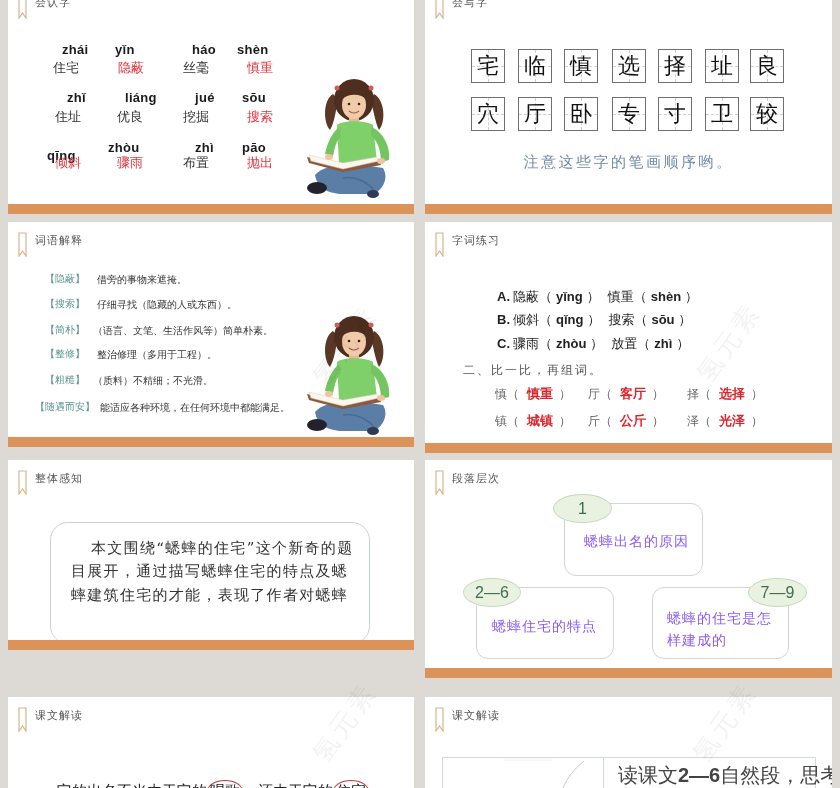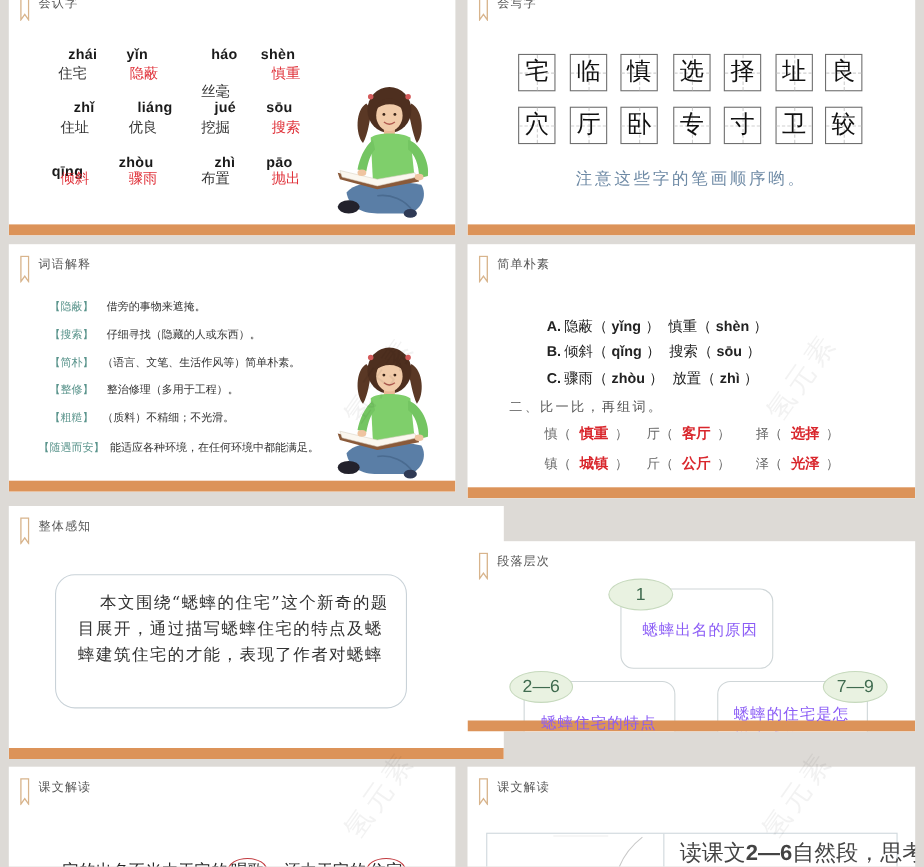--- a/index.html
+++ b/index.html
@@ -17,21 +17,21 @@
   .girl { position:absolute; width:90px; height:122px; }
 
   
   .gbox { position:absolute; width:34px; height:34px; box-sizing:border-box; border:1.5px solid #6f6f6f; background:#fff; }
   .gbox::before { content:""; position:absolute; left:0; right:0; top:50%; border-top:1px dashed #cfcfcf; }
   .gbox::after { content:""; position:absolute; top:0; bottom:0; left:50%; border-left:1px dashed #cfcfcf; }
   .gbox span { position:relative; z-index:1; display:block; text-align:center; font-size:22px; line-height:31px; color:#111; font-family:"DejaVu Serif", serif; }
   .note { position:absolute; left:0; right:0; top:169px; text-align:center; font-size:15px; line-height:18px; letter-spacing:2.5px; color:#6e8aa5; font-family:"DejaVu Serif", serif; white-space:nowrap; }
 
   
-  .term { position:absolute; font-size:10px; line-height:12px; color:#5a948c; white-space:nowrap; font-family:Liberation Sans, sans-serif;text-align:center; }
+  .term { position:absolute; font-size:10px; line-height:12px; color:#5a948c; white-space:nowrap; font-family:Liberation Mono, monospace;text-align:center; }
   .def { position:absolute; font-size:10px; line-height:12px; color:#333; white-space:nowrap; font-family:"DejaVu Serif", serif; }
 
   
   .q { position:absolute; white-space:nowrap; color:#444; font-family:"DejaVu Serif", serif; }
   .q1 { left:37px; top:40px; font-size:13px; line-height:16px; }
   .ans { color:#d9262c; font-weight:bold; font-size:16px; font-family:"Liberation Sans", sans-serif; margin:0 12px 0 10px; }
   .opt { position:absolute; left:72px; font-size:13px; line-height:16px; color:#222; white-space:nowrap; font-family:"DejaVu Serif", serif; }
   .opt b { font-family:"Liberation Sans", sans-serif; font-weight:bold; }
   .opt .lbl { margin-right:3px; }
   .opt .p { margin:0 4px; }
@@ -70,21 +70,21 @@
     <svg class="bookmark" viewBox="0 0 9 25">
         <path d="M1 1 H8 V24 L4.5 19 L1 24 Z" fill="none" stroke="#d8b48c" stroke-width="1.2"></path>
       </svg>
     <div class="slide-title">会认字</div>
 
     <span class="py" style="left:54px;top:58px">zhái</span>
     <span class="wd" style="left:45px;top:76px">住宅</span>
     <span class="py" style="left:107px;top:58px">yǐn</span>
     <span class="wd hl" style="left:110px;top:76px">隐蔽</span>
     <span class="py" style="left:184px;top:58px">háo</span>
-    <span class="wd" style="left:175px;top:92px">丝毫</span>
+    <span class="wd" style="left:175px;top:76px">丝毫</span>
     <span class="py" style="left:229px;top:58px">shèn</span>
     <span class="wd hl" style="left:239px;top:76px">慎重</span>
 
     <span class="py" style="left:59px;top:106px">zhǐ</span>
     <span class="wd" style="left:47px;top:125px">住址</span>
     <span class="py" style="left:117px;top:106px">liáng</span>
     <span class="wd" style="left:109px;top:125px">优良</span>
     <span class="py" style="left:187px;top:106px">jué</span>
     <span class="wd" style="left:175px;top:125px">挖掘</span>
     <span class="py" style="left:234px;top:106px">sōu</span>
@@ -227,21 +227,21 @@
         <ellipse cx="78" cy="83" rx="4" ry="3" fill="#efc4a0"></ellipse>
       </svg>
     </div>
     <div class="bar"></div>
   </div>
 
   <div class="slide" style="left:425px;top:222px;width:407px;height:231px;">
     <svg class="bookmark" viewBox="0 0 9 25">
         <path d="M1 1 H8 V24 L4.5 19 L1 24 Z" fill="none" stroke="#d8b48c" stroke-width="1.2"></path>
       </svg>
-    <div class="slide-title">简单朴素</div>
+    <div class="slide-title">字词练习</div>
 
 
     <div class="opt" style="top:67px">
       <b class="lbl">A.</b><span>隐蔽</span><span>（</span><b class="p">yǐng</b><span>）</span><span class="gap">慎重</span><span>（</span><b class="p">shèn</b><span>）</span>
     </div>
     <div class="opt" style="top:90px">
       <b class="lbl">B.</b><span>倾斜</span><span>（</span><b class="p">qǐng</b><span>）</span><span class="gap">搜索</span><span>（</span><b class="p">sōu</b><span>）</span>
     </div>
     <div class="opt" style="top:114px">
       <b class="lbl">C.</b><span>骤雨</span><span>（</span><b class="p">zhòu</b><span>）</span><span class="gap">放置</span><span>（</span><b class="p">zhì</b><span>）</span>
@@ -252,34 +252,34 @@
     <div class="pair" style="left:70px;top:164px"><span>慎</span><span>（</span><span class="pa">慎重</span><span>）</span></div>
     <div class="pair" style="left:163px;top:164px"><span>厅</span><span>（</span><span class="pa">客厅</span><span>）</span></div>
     <div class="pair" style="left:262px;top:164px"><span>择</span><span>（</span><span class="pa">选择</span><span>）</span></div>
     <div class="pair" style="left:70px;top:191px"><span>镇</span><span>（</span><span class="pa">城镇</span><span>）</span></div>
     <div class="pair" style="left:163px;top:191px"><span>斤</span><span>（</span><span class="pa">公斤</span><span>）</span></div>
     <div class="pair" style="left:262px;top:191px"><span>泽</span><span>（</span><span class="pa">光泽</span><span>）</span></div>
 
     <div class="bar"></div>
   </div>
 
-  <div class="slide" style="left:8px;top:460px;width:406px;height:230px;padding-left:44px;">
+  <div class="slide" style="left:8px;top:460px;width:406px;height:190px;">
     <svg class="bookmark" viewBox="0 0 9 25">
         <path d="M1 1 H8 V24 L4.5 19 L1 24 Z" fill="none" stroke="#d8b48c" stroke-width="1.2"></path>
       </svg>
     <div class="slide-title">整体感知</div>
     <div class="summary-box">
       <span class="sline" style="top:15px;left:40px">本文围绕“蟋蟀的住宅”这个新奇的题</span>
       <span class="sline" style="top:38px">目展开，通过描写蟋蟀住宅的特点及蟋</span>
       <span class="sline" style="top:62px">蟀建筑住宅的才能，表现了作者对蟋蟀</span>
     </div>
     <div class="bar"></div>
   </div>
 
-  <div class="slide" style="left:425px;top:460px;width:407px;height:173px;margin-top:32px;">
+  <div class="slide" style="left:425px;top:460px;width:407px;height:218px;">
     <svg class="bookmark" viewBox="0 0 9 25">
         <path d="M1 1 H8 V24 L4.5 19 L1 24 Z" fill="none" stroke="#d8b48c" stroke-width="1.2"></path>
       </svg>
     <div class="slide-title">段落层次</div>
 
     <div class="dbox" style="left:139px;top:43px;width:139px;height:73px"></div>
     <div class="bubble" style="left:128px;top:34px;width:59px;height:29px">1</div>
     <span class="dtext" style="left:159px;top:72px">蟋蟀出名的原因</span>
 
     <div class="dbox" style="left:51px;top:127px;width:138px;height:72px"></div>

